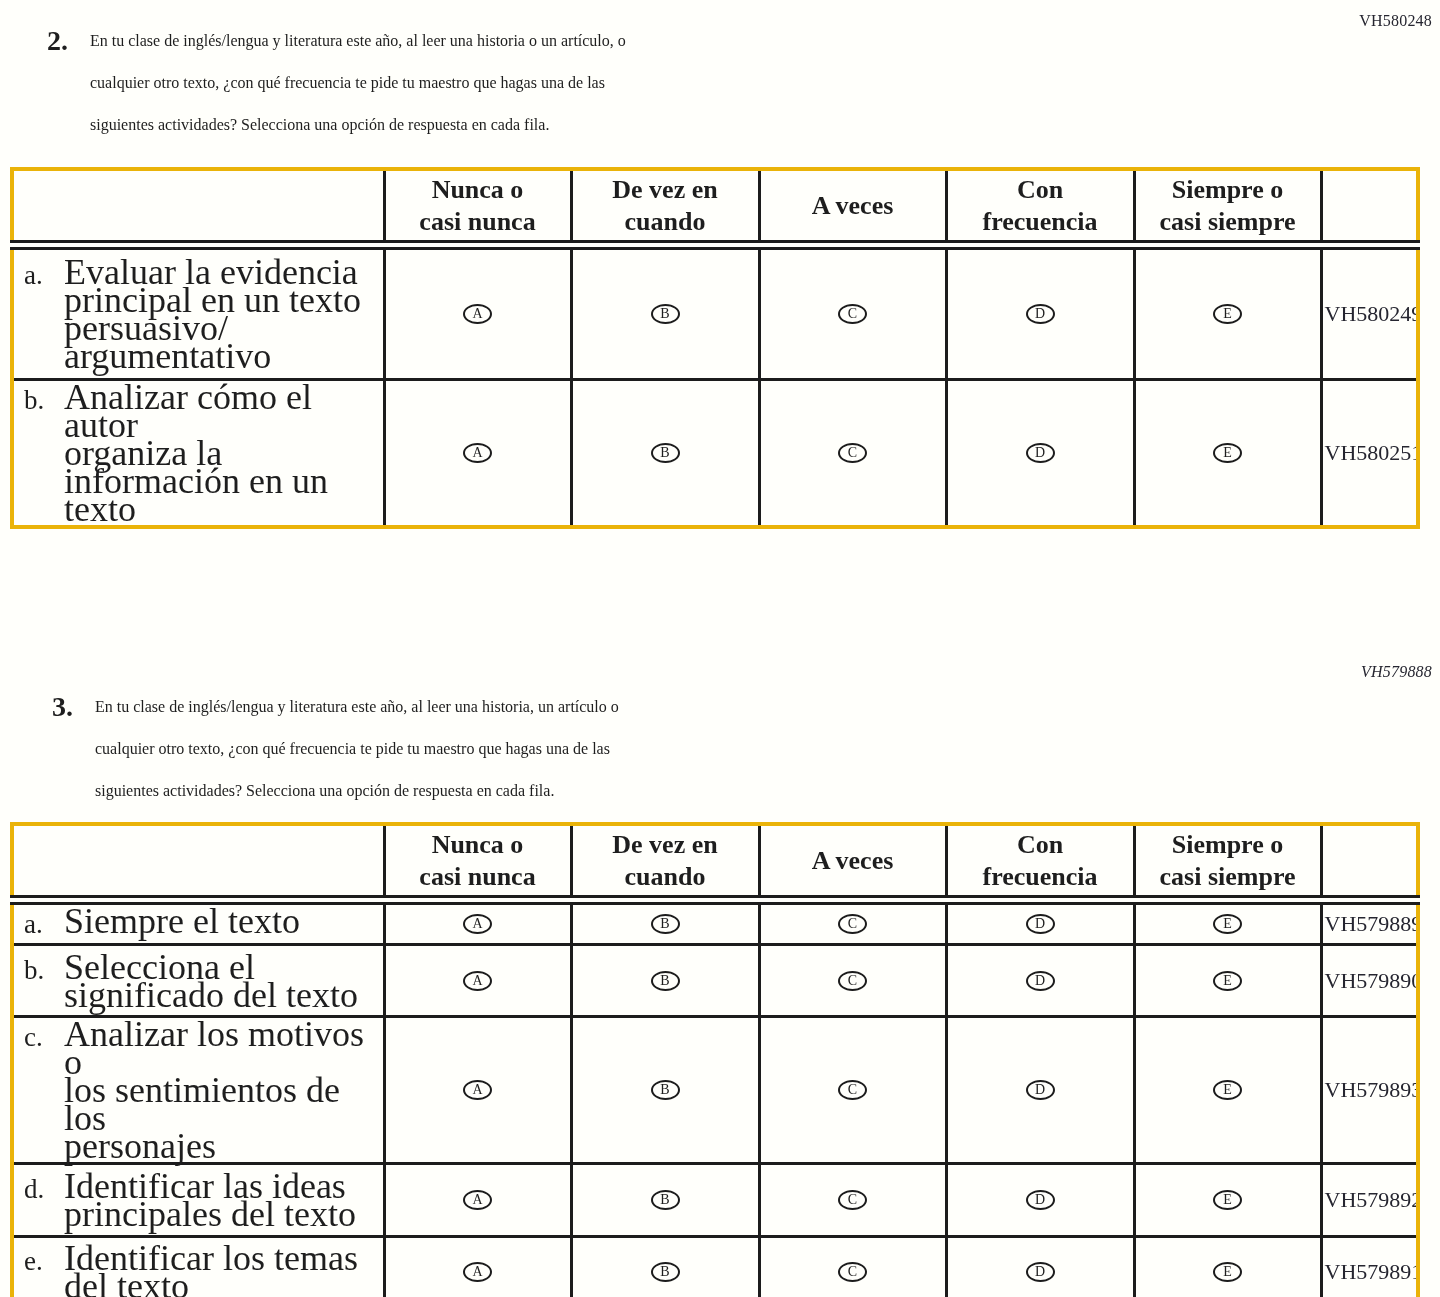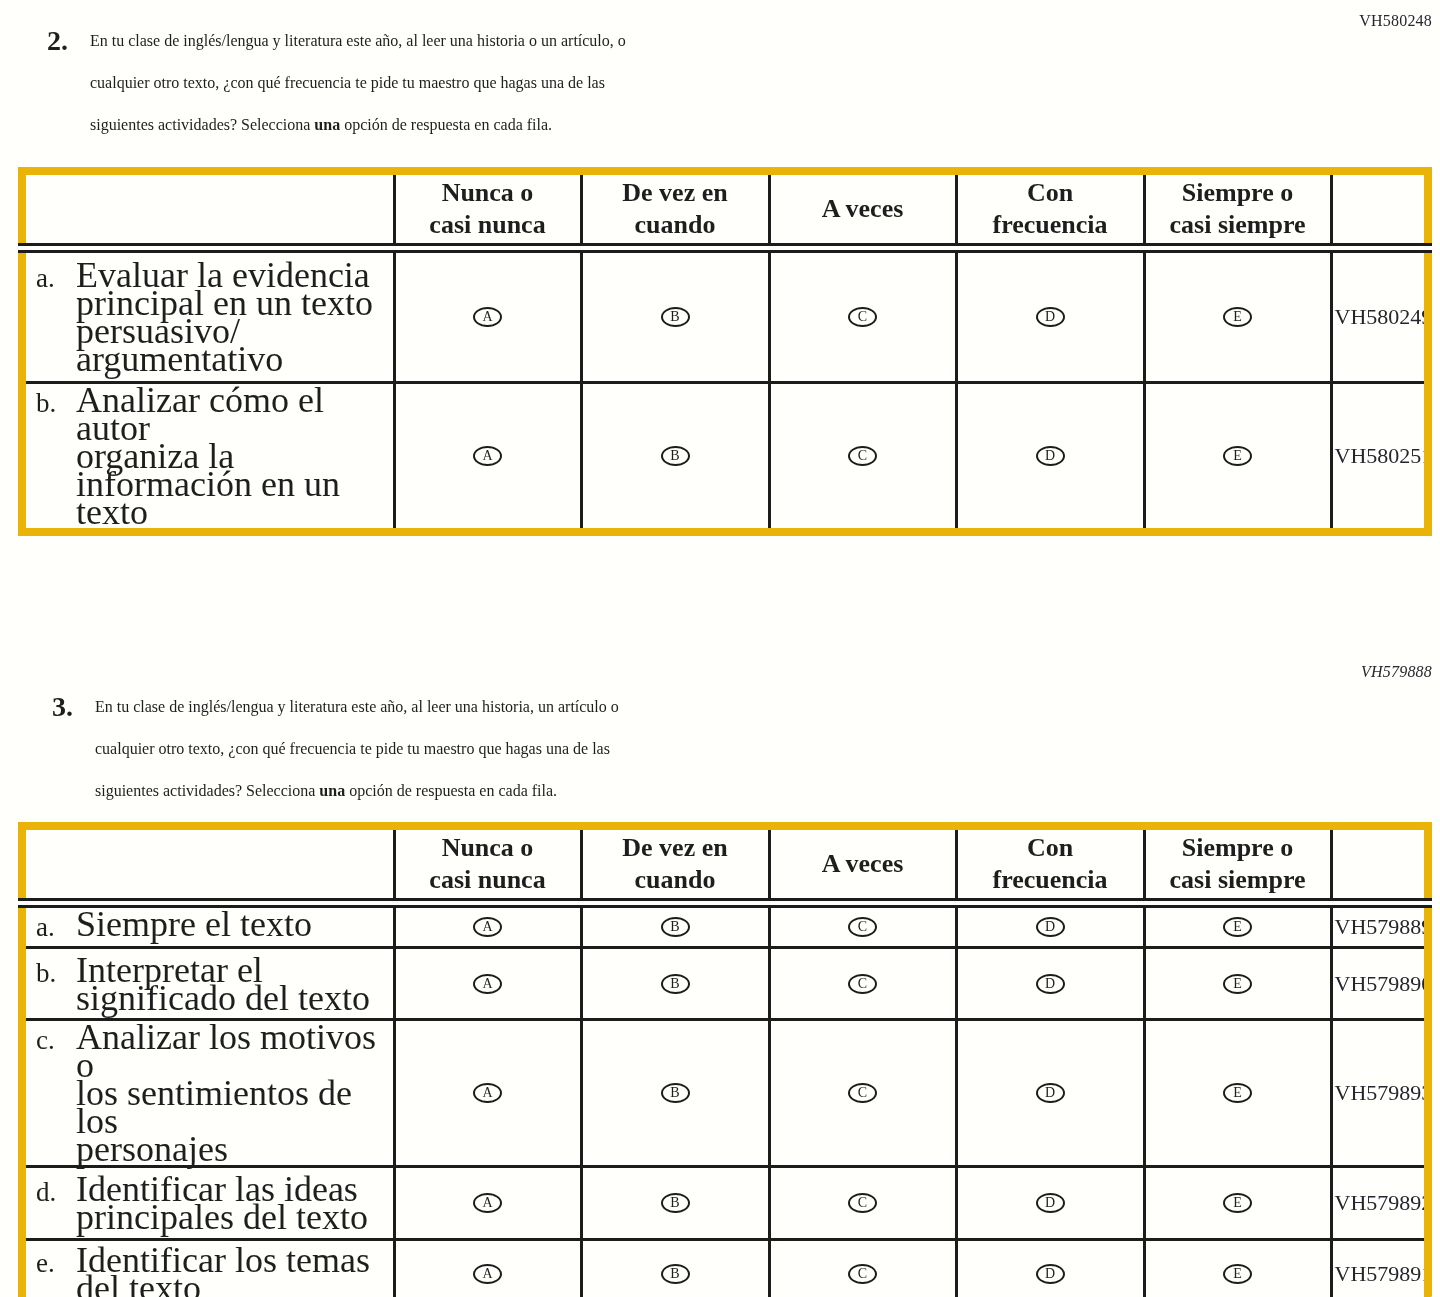--- a/index.html
+++ b/index.html
@@ -21,27 +21,27 @@
   #q3-code { top: 663px; font-style: italic; }
 
   .qblock { position: absolute; display: flex; align-items: flex-start; }
   #q2-block { top: 20px; left: 47px; }
   #q3-block { top: 686px; left: 52px; }
   .qnum {
     font-weight: bold; font-size: 28px; line-height: 42px;
     width: 43px; flex: none;
   }
   .qtext { font-size: 16px; line-height: 42px; width: 1270px; }
-  .qtext b { font-weight: bold; }
+  .qtext b { font-weight: normal; }
 
   table.survey {
-    position: absolute; left: 18px;
+    position: absolute; left: 10px;
     width: 1406px;
     border-collapse: collapse; table-layout: fixed;
-    border: 8px solid #eab308;
+    border: 4px solid #eab308;
   }
   #q2-table { top: 167px; }
   #q3-table { top: 822px; }
   .survey th, .survey td { border: 3px solid #1c1c1c; }
   .survey th {
     height: 76px;
     border-bottom: 10px double #1c1c1c;
     font-size: 26px; font-weight: bold;
     line-height: 32px;
     text-align: center; vertical-align: middle;
@@ -203,21 +203,21 @@
         <td class="opt"><span class="bubble">B</span></td>
         <td class="opt"><span class="bubble">C</span></td>
         <td class="opt"><span class="bubble">D</span></td>
         <td class="opt"><span class="bubble">E</span></td>
         <td class="codecell">VH579889</td>
       </tr>
       <tr class="rh-72">
         <td class="stem">
           <div class="stem-flex">
             <span class="row-letter">b.</span>
-            <span class="row-text">Interpretar el
+            <span class="row-text">Selecciona el
 significado del texto</span>
           </div>
         </td>
         <td class="opt"><span class="bubble">A</span></td>
         <td class="opt"><span class="bubble">B</span></td>
         <td class="opt"><span class="bubble">C</span></td>
         <td class="opt"><span class="bubble">D</span></td>
         <td class="opt"><span class="bubble">E</span></td>
         <td class="codecell">VH579890</td>
       </tr>

